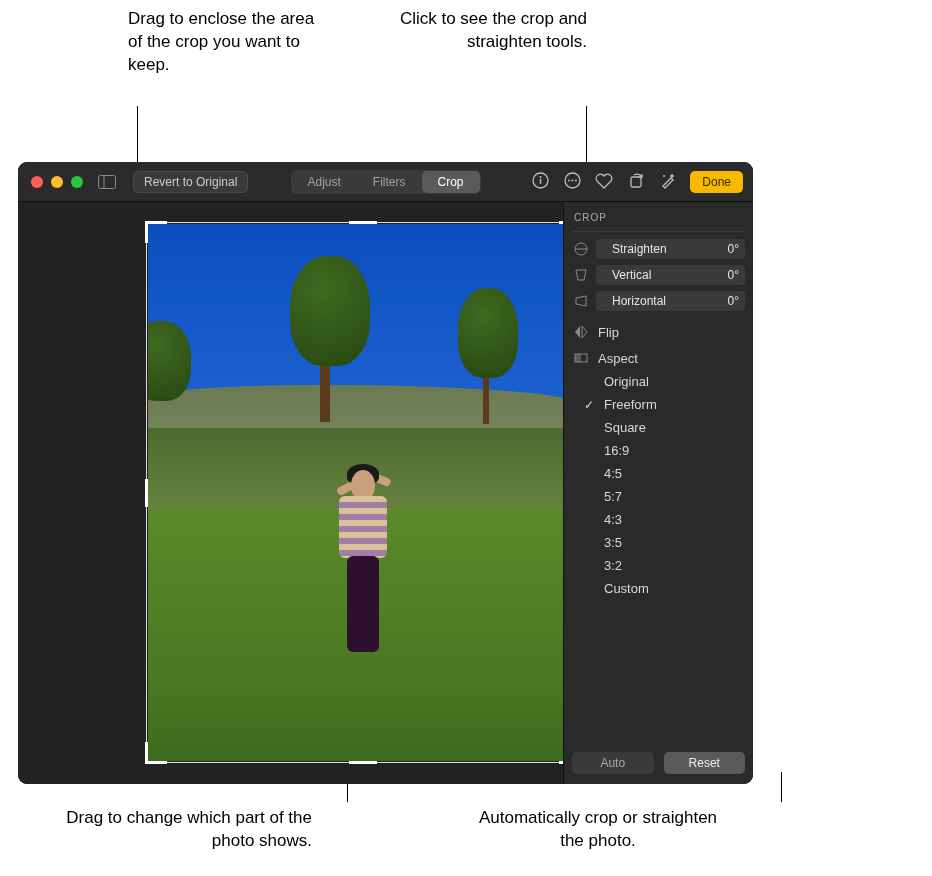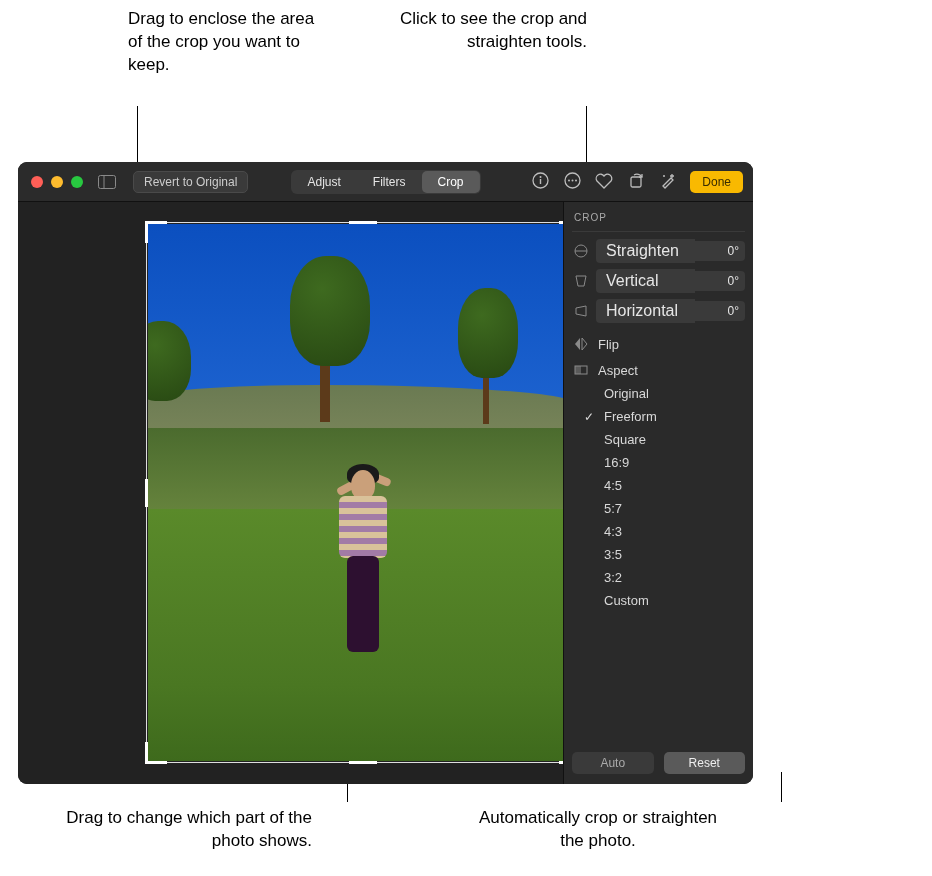--- a/index.html
+++ b/index.html
@@ -73,21 +73,21 @@
     position: absolute;
     left: 50%;
     transform: translateX(-50%);
     display: flex;
     background: #3a3a3a;
     border-radius: 6px;
     padding: 1px;
   }
   .mode-tab {
     font-size: 12px;
-    color: #e5e5e5;
+    color: #a3a3a3;
     padding: 4px 16px;
     border-radius: 5px;
     cursor: pointer;
   }
   .mode-tab.active {
     background: #5a5a5a;
     color: #fff;
   }
   .toolbar-right {
     position: absolute;
@@ -183,22 +183,22 @@
     display: flex;
     align-items: center;
     gap: 6px;
     margin: 3px 0;
   }
   .param-icon { width: 18px; color:#8a8a8a; display:flex; justify-content:center; }
   .param-label {
     flex: 1;
     background:#3a3a3a;
     color:#e6e6e6;
-    font-size: 16px;
-    padding: 3px 10px;
+    font-size: 12px;
+    padding: 3px 16px;
     border-radius: 4px 0 0 4px;
   }
   .param-value {
     width: 50px;
     background:#3a3a3a;
     color:#e6e6e6;
     font-size: 12px;
     padding: 3px 6px;
     border-radius: 0 4px 4px 0;
     text-align: right;

